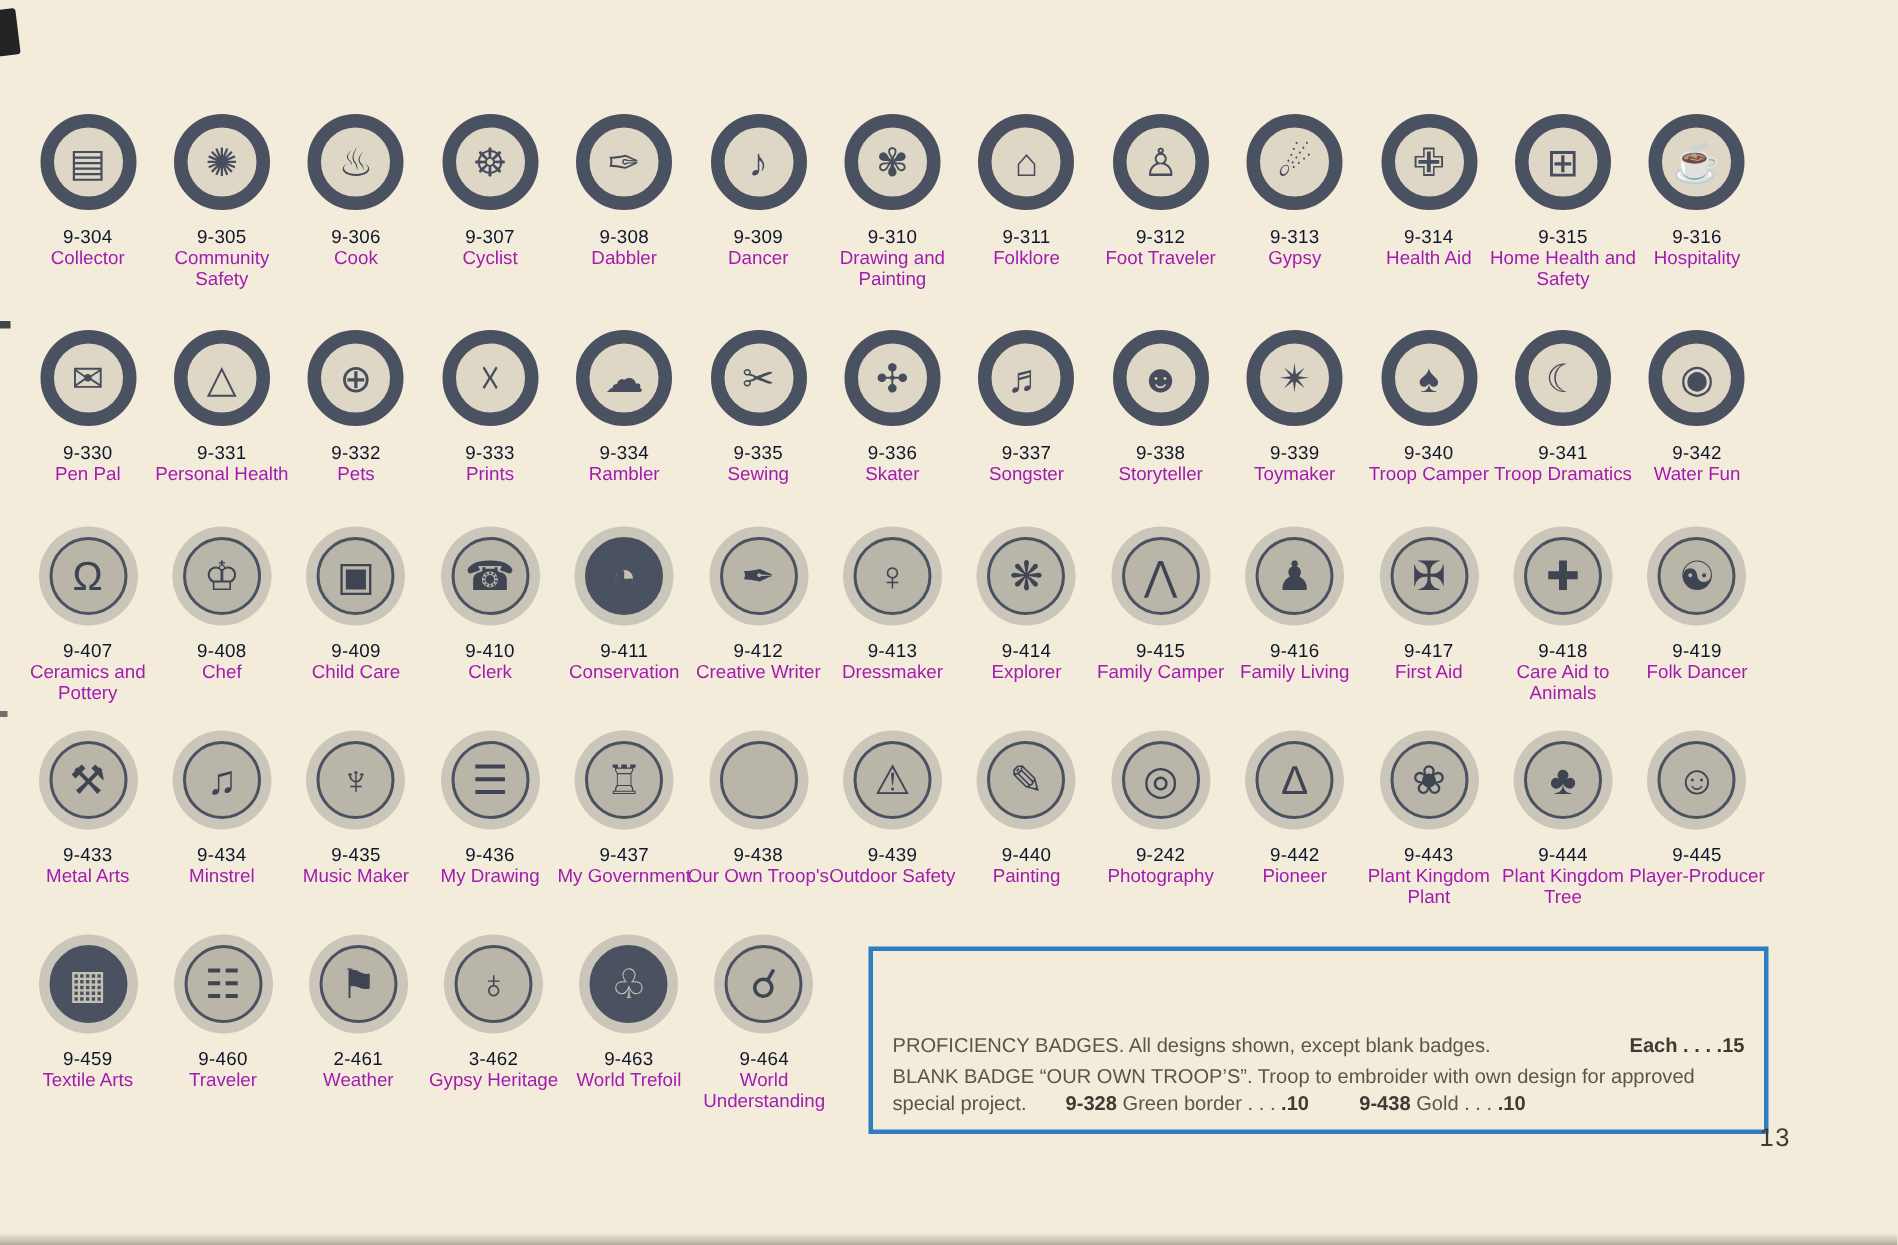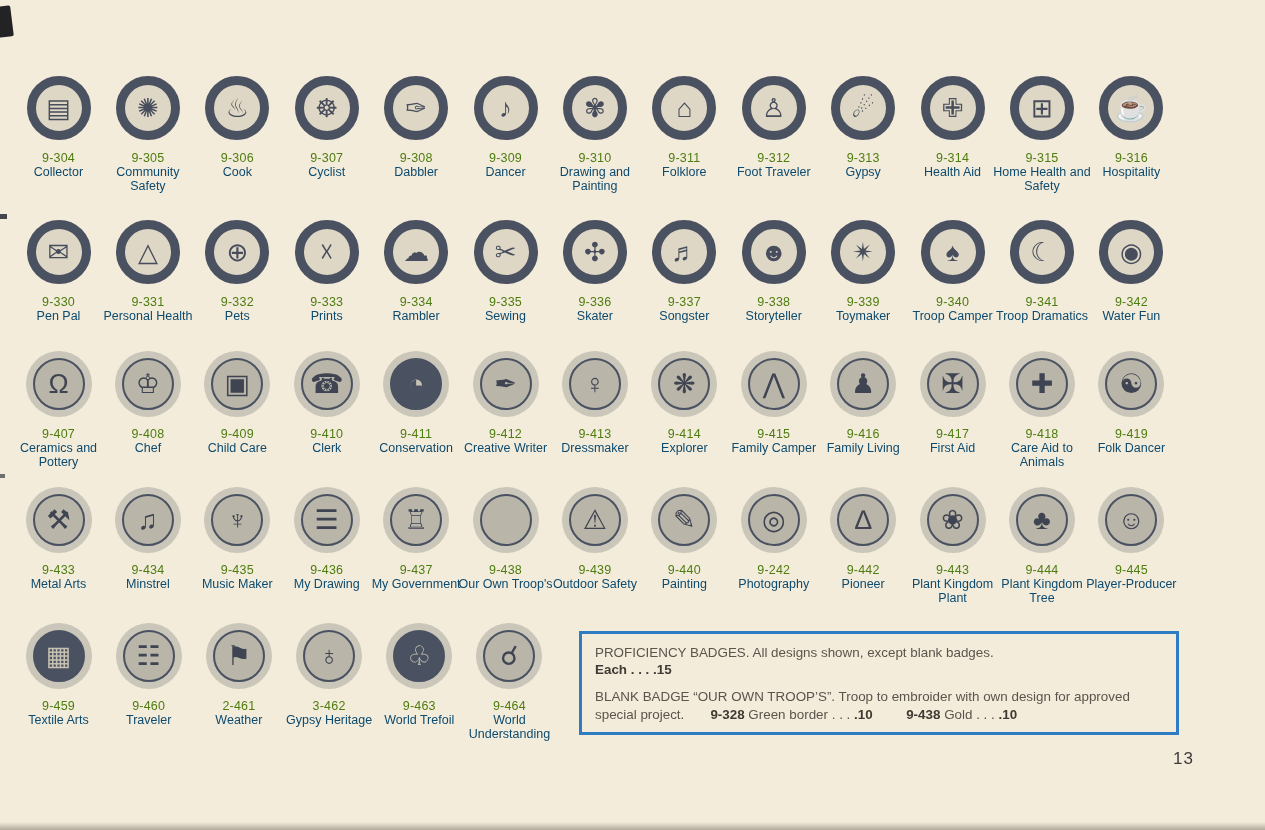--- a/index.html
+++ b/index.html
@@ -38,34 +38,34 @@
     border:2px solid #4a5161;
     background:#b9b5a8;
     box-shadow:0 0 0 7px #cac6b9;
   }
   .style-gray .glyph{font-size:27px;color:#3f4452;line-height:1;}
 
   .circle.v-dark{background:#4a5161;}
   .circle.v-dark .glyph{color:#c6c1b2;}
   .circle.v-blank .glyph{visibility:hidden;}
 
-  .b-code{margin-top:9px;font-size:12.5px;color:#4d7c0f;letter-spacing:.2px;text-align:center;}
-  .b-name{font-size:12.5px;line-height:1.13;width:102px;text-align:center;color:#0c4a6e;}
+  .b-code{margin-top:9px;font-size:12.5px;color:#0f172a;letter-spacing:.2px;text-align:center;}
+  .b-name{font-size:12.5px;line-height:1.13;width:102px;text-align:center;color:#a21caf;}
 
   
   #price-box{
     position:absolute;left:579px;top:631px;width:600px;min-height:104px;
     box-sizing:border-box;border:3px solid #2e7dc2;
     padding:10px 13px 9px 13px;
     display:flex;flex-direction:column;justify-content:space-between;gap:4px;
     font-size:13.4px;color:#59544c;line-height:1.3;
   }
   .price-line{width:100%;}
-  .price-line.spread{display:flex;justify-content:space-between;align-items:baseline;flex-direction:column;}
-  .price-line .bold{font-weight:700;color:#3e3a34;}
+  .price-line.spread{display:flex;justify-content:space-between;align-items:baseline;}
+  .price-line .bold{font-weight:700;color:#3e3a34;margin-top:44px;}
 
   
   #page-number{
     position:absolute;left:1173px;top:749px;
     font-size:17px;color:#3b3b3b;letter-spacing:1px;
   }
 
   
   #mark-topleft{position:absolute;left:-3px;top:6px;width:15px;height:31px;background:#232326;transform:rotate(-7deg);border-radius:2px;}
   .edge-tick{position:absolute;left:0;background:#42454c;}

